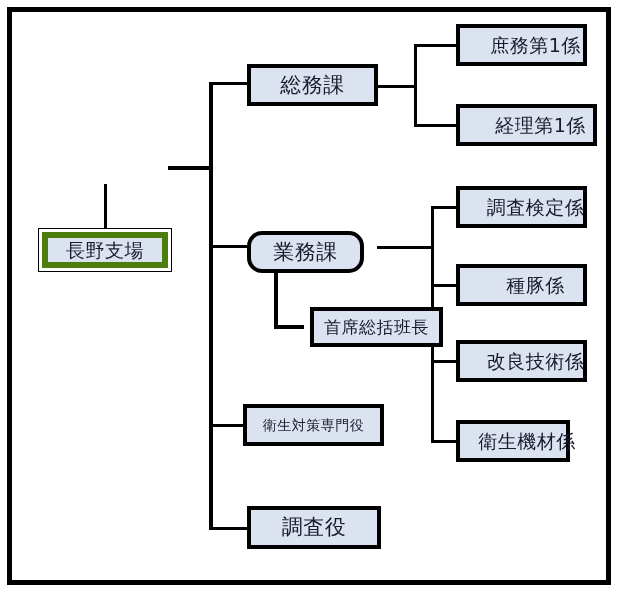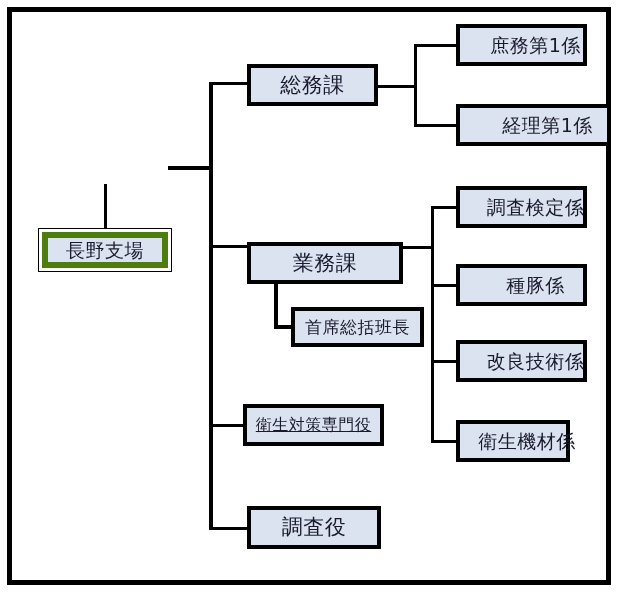--- a/index.html
+++ b/index.html
@@ -59,21 +59,21 @@
     background: #dce3f0;
     display: flex;
     align-items: center;
     justify-content: center;
     box-sizing: border-box;
   }
   
   .fs-lg  { font-size: 21px; }
   .fs-md  { font-size: 19px; padding-left: 28px; }
   .fs-sm  { font-size: 17px; }
-  .fs-xs  { font-size: 16px; text-decoration: underline; }
+  .fs-xs  { font-size: 14px; }
   .wide-space { letter-spacing: 10px; text-indent: 10px; }
 </style>
 </head>
 <body>
 
 <div id="chart-root">
 
   <div id="outer-frame"></div>
 
   <div class="line line-h" style="left:168px; top:166px; width:45px; height:4px;"></div>
@@ -121,29 +121,29 @@
   </div>
 
   <div class="node fs-lg" style="left:247px; top:64px; width:131px; height:42px;">
     <span>総務課</span>
   </div>
 
   <div class="node fs-md" style="left:456px; top:24px; width:131px; height:42px;">
     <span>庶務第1係</span>
   </div>
 
-  <div class="node fs-md" style="left:456px; top:104px; width:155px; height:42px;">
+  <div class="node fs-md" style="left:456px; top:104px; width:141px; height:42px;">
     <span>経理第1係</span>
   </div>
 
-  <div class="node fs-lg" style="left:247px; top:242px; width:156px; height:42px;">
+  <div class="node fs-lg" style="left:247px; top:231px; width:117px; height:42px;border-radius:15px;">
     <span>業務課</span>
   </div>
 
-  <div class="node fs-sm" style="left:291px; top:307px; width:133px; height:40px;">
+  <div class="node fs-sm" style="left:310px; top:307px; width:133px; height:40px;">
     <span>首席総括班長</span>
   </div>
 
   <div class="node fs-md" style="left:456px; top:186px; width:131px; height:42px;">
     <span>調査検定係</span>
   </div>
 
   <div class="node fs-md" style="left:456px; top:264px; width:131px; height:42px;">
     <span>種豚係</span>
   </div>

